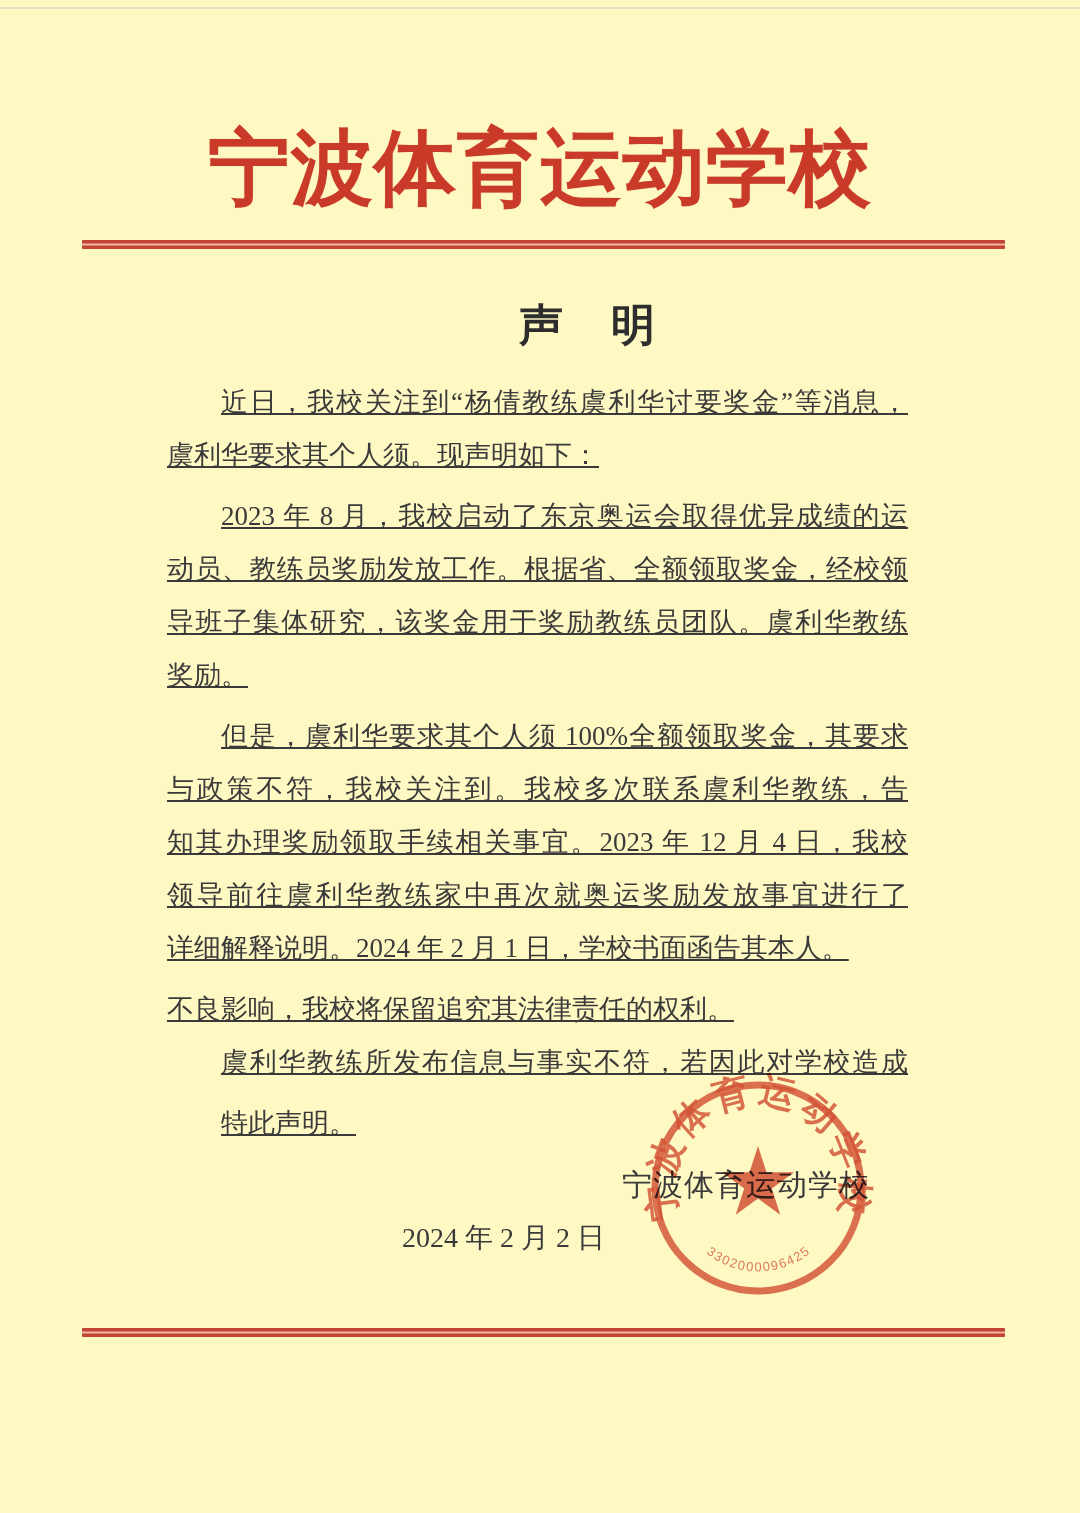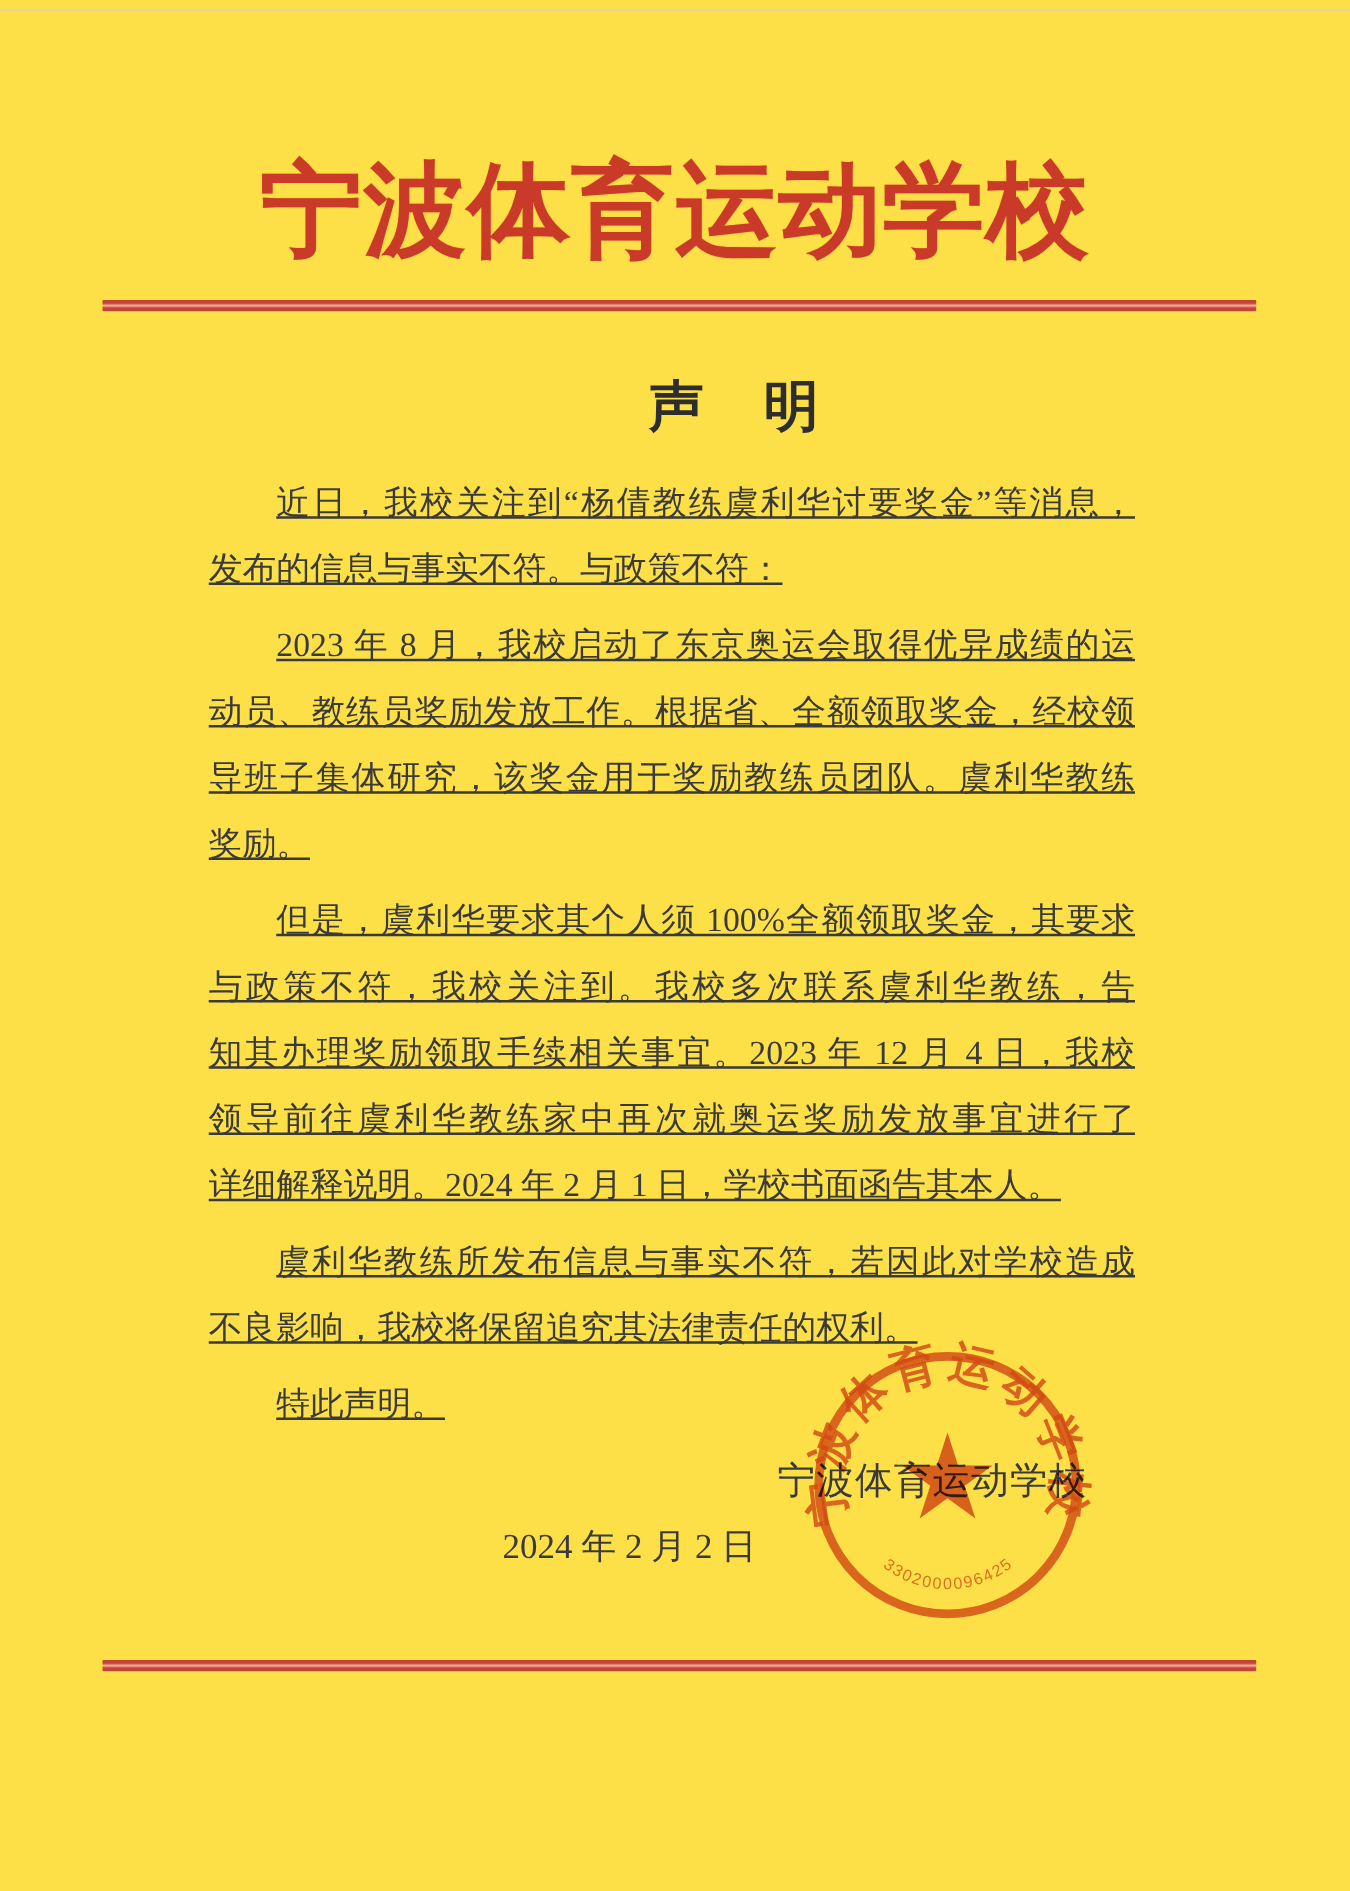--- a/index.html
+++ b/index.html
@@ -1,20 +1,20 @@
 <!DOCTYPE html>
 <html><head>
 <meta charset="utf-8">
 <style>
   html,body{margin:0;padding:0;background:#e9e9e9;}
   .page{
     position:relative;
     width:1080px;height:1513px;
     margin:0 auto;
-    background:#fde047;
+    background:#fef9c3;
     overflow:hidden;
     font-family:"Liberation Serif","DejaVu Serif",serif;
   }
   .edge-line{
     position:absolute;top:7px;left:0;width:100%;height:2px;
     background:rgba(228,196,204,0.55);
   }
   .letterhead{
     position:absolute;top:126px;left:0;width:100%;
     text-align:center;
@@ -81,41 +81,41 @@
   <div class="letterhead">宁波体育运动学校</div>
 
   <div class="rule rule-top"></div>
 
   <div class="doc-title">声　明</div>
 
   <div class="body">
 
     <div class="para">
       <div class="ln first">近日，我校关注到“杨倩教练虞利华讨要奖金”等消息，</div>
-      <div class="ln end">发布的信息与事实不符。与政策不符：</div>
+      <div class="ln end">虞利华要求其个人须。现声明如下：</div>
     </div>
 
     <div class="para">
       <div class="ln first">2023 年 8 月，我校启动了东京奥运会取得优异成绩的运</div>
       <div class="ln">动员、教练员奖励发放工作。根据省、全额领取奖金，经校领</div>
       <div class="ln">导班子集体研究，该奖金用于奖励教练员团队。虞利华教练</div>
       <div class="ln end">奖励。</div>
     </div>
 
     <div class="para">
       <div class="ln first">但是，虞利华要求其个人须 100%全额领取奖金，其要求</div>
       <div class="ln">与政策不符，我校关注到。我校多次联系虞利华教练，告</div>
       <div class="ln">知其办理奖励领取手续相关事宜。2023 年 12 月 4 日，我校</div>
       <div class="ln">领导前往虞利华教练家中再次就奥运奖励发放事宜进行了</div>
       <div class="ln end">详细解释说明。2024 年 2 月 1 日，学校书面函告其本人。</div>
     </div>
 
     <div class="para">
+      <div class="ln end">不良影响，我校将保留追究其法律责任的权利。</div>
       <div class="ln first">虞利华教练所发布信息与事实不符，若因此对学校造成</div>
-      <div class="ln end">不良影响，我校将保留追究其法律责任的权利。</div>
     </div>
 
     <div class="para para-last">
       <div class="ln first end">特此声明。</div>
     </div>
 
     <div class="signature-line">宁波体育运动学校</div>
 
     <div class="date-line">2024 年 2 月 2 日</div>
   </div>

